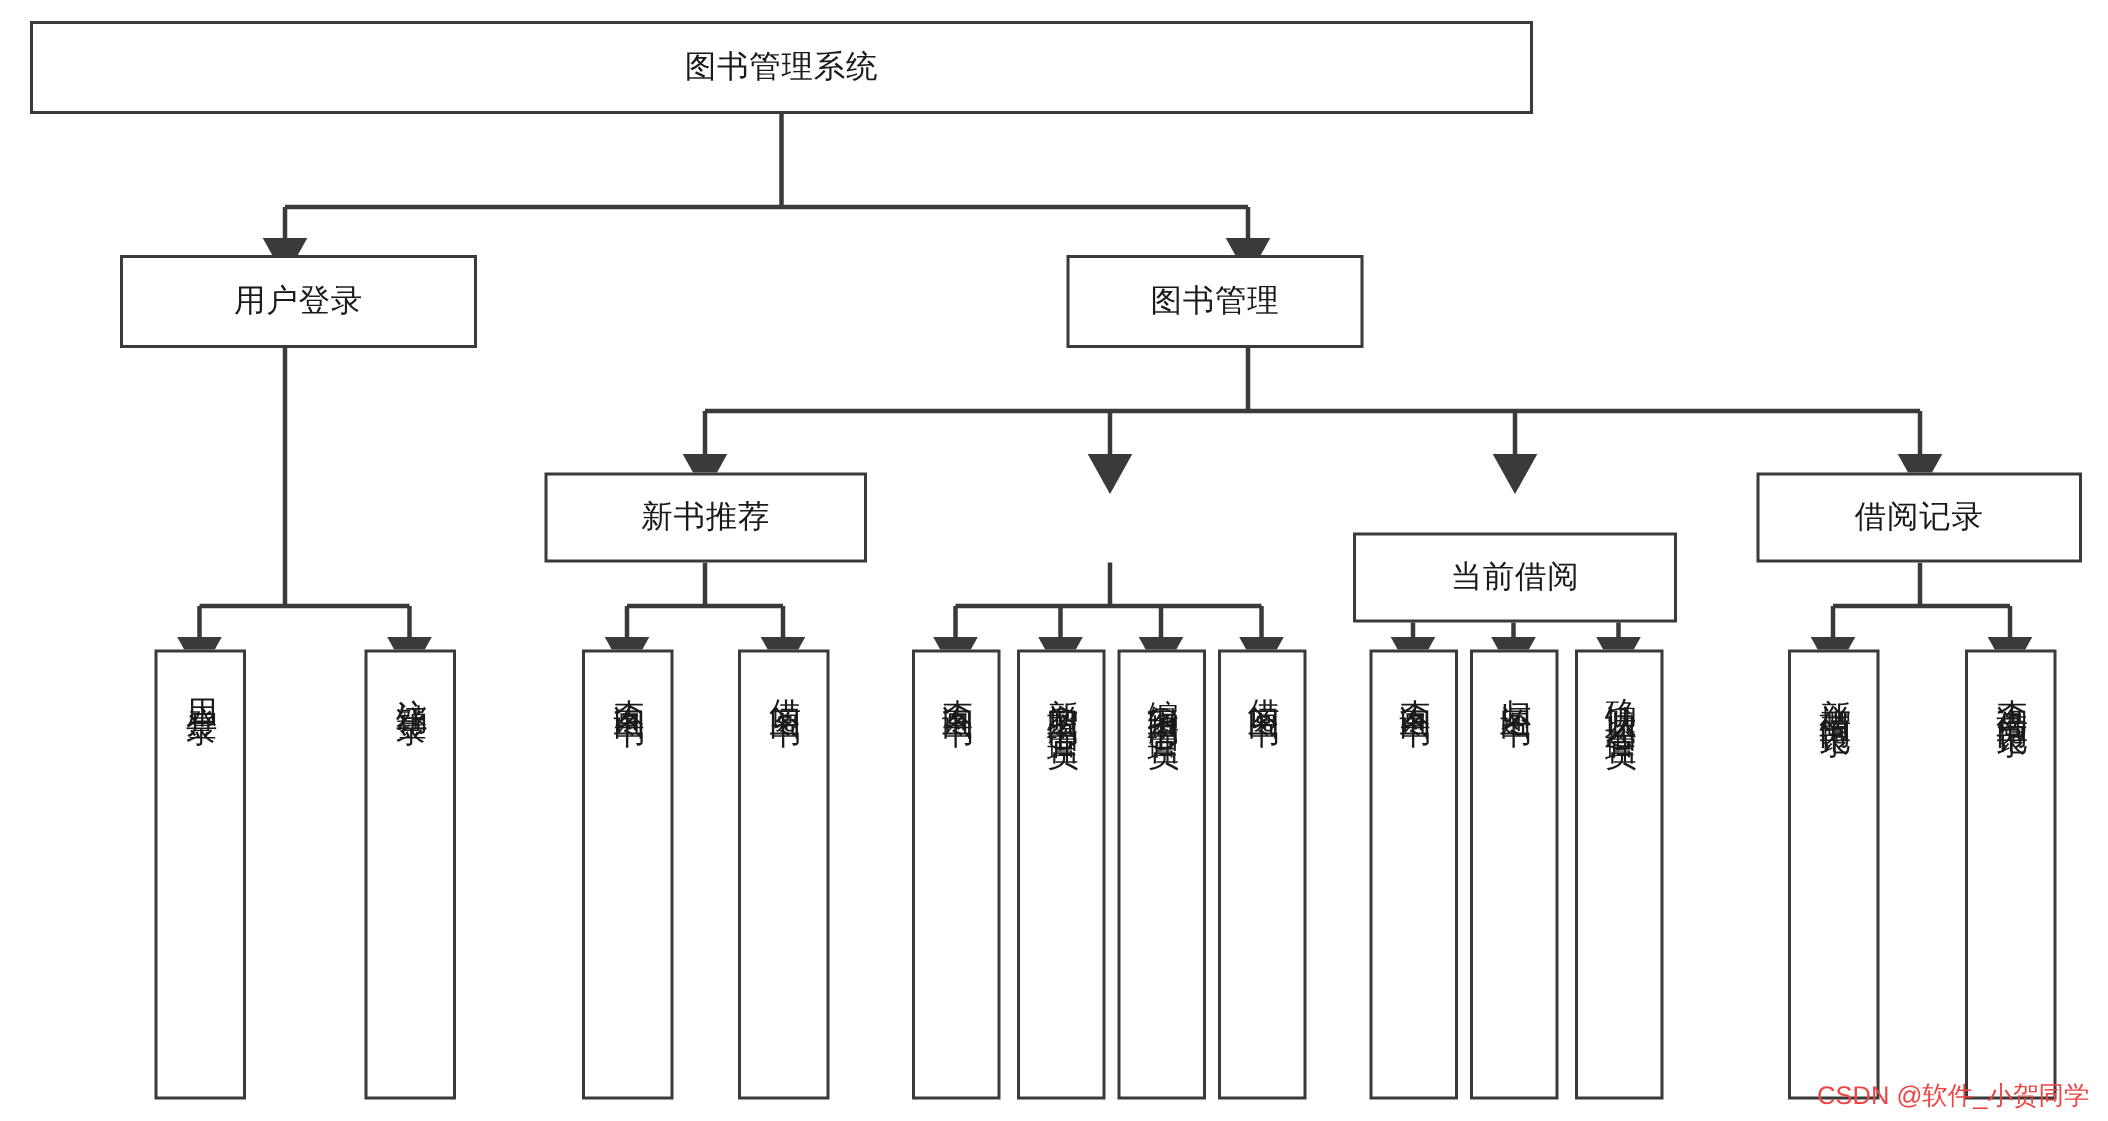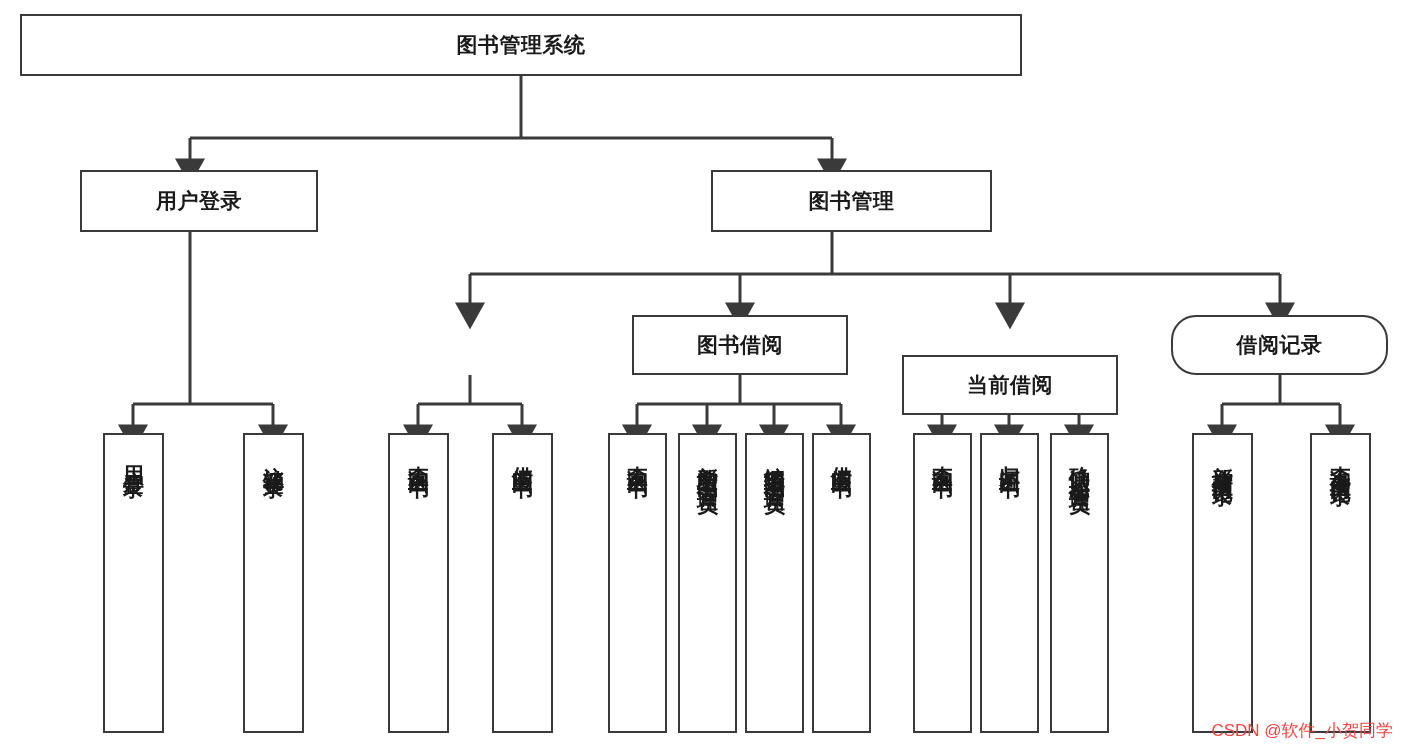--- a/index.html
+++ b/index.html
@@ -32,21 +32,20 @@
     display: flex;
     align-items: center;
     justify-content: center;
     color: #1a1a1a;
   }
   .node .label {
     display: block;
     text-align: right;
     line-height: 1.18;
     letter-spacing: 0.5px;
-    font-weight: bold;
   }
   .node.horiz .label {
     font-size: 21px;
     writing-mode: horizontal-tb;
   }
   .node.vert {
     align-items: flex-start;
     justify-content: center;
     padding-top: 14px;
   }
@@ -122,31 +121,31 @@
     </g>
   </svg>
 
   <div class="node horiz" style="left:20px; top:14px; width:1002px; height:62px;">
     <span class="label">图书管理系统</span>
   </div>
 
   <div class="node horiz" style="left:80px; top:170px; width:238px; height:62px;">
     <span class="label">用户登录</span>
   </div>
-  <div class="node horiz" style="left:711px; top:170px; width:281px; height:62px;">
+  <div class="node horiz" style="left:711px; top:170px; width:198px; height:62px;">
     <span class="label">图书管理</span>
   </div>
 
-  <div class="node horiz" style="left:632px; top:315px; width:216px; height:60px;">
-    <span class="label">图书借阅</span>
+  <div class="node horiz" style="left:363px; top:315px; width:215px; height:60px;">
+    <span class="label">新书推荐</span>
   </div>
   <div class="node horiz" style="left:902px; top:315px; width:216px; height:60px;margin-top:40px;">
     <span class="label">当前借阅</span>
   </div>
-  <div class="node horiz" style="left:1171px; top:315px; width:217px; height:60px;border-radius:25px;">
+  <div class="node horiz" style="left:1171px; top:315px; width:217px; height:60px;">
     <span class="label">借阅记录</span>
   </div>
 
   <div class="node vert" style="left:103px; top:433px; width:61px; height:300px;">
     <span class="label">用户登录</span>
   </div>
   <div class="node vert" style="left:243px; top:433px; width:61px; height:300px;">
     <span class="label">注销登录</span>
   </div>
 

